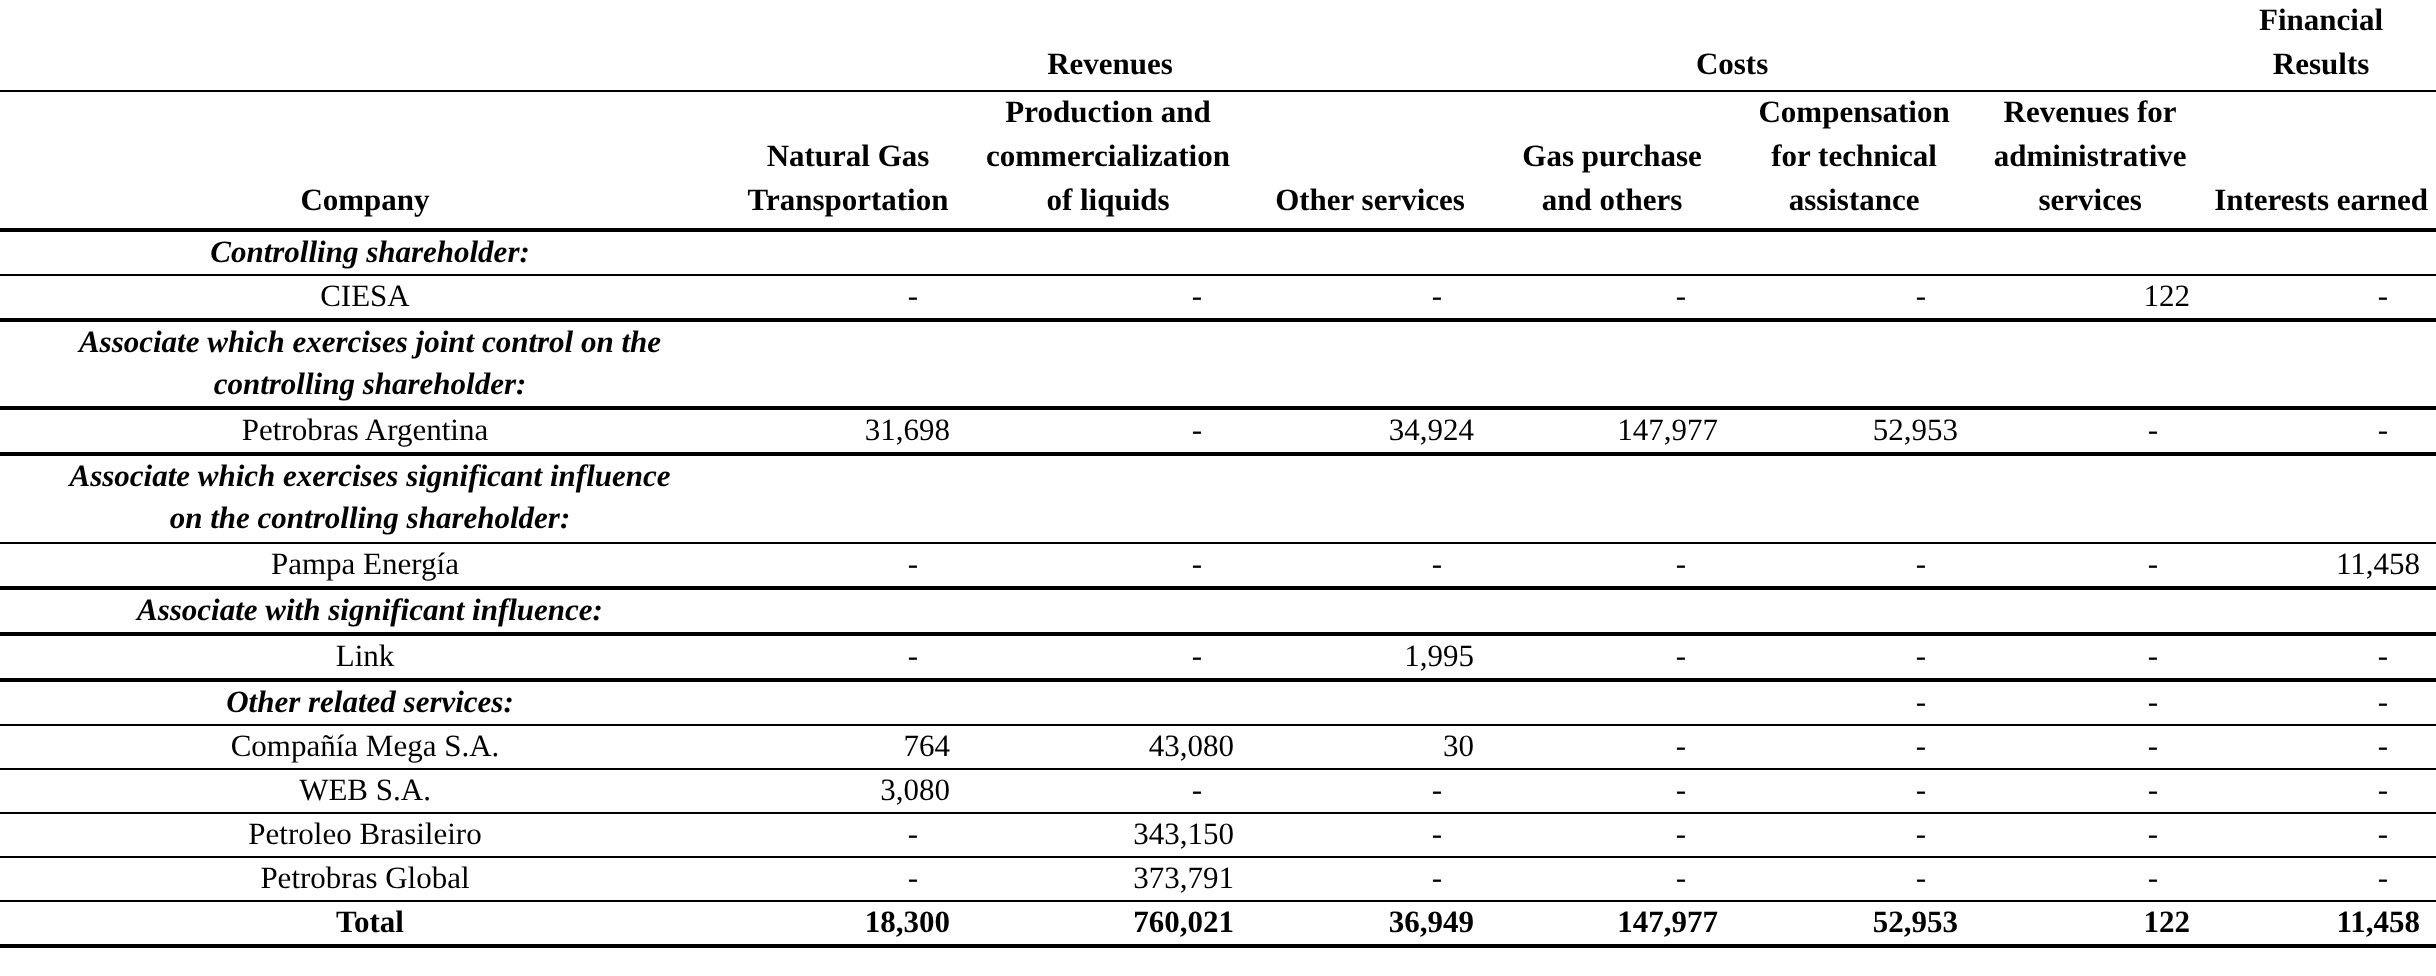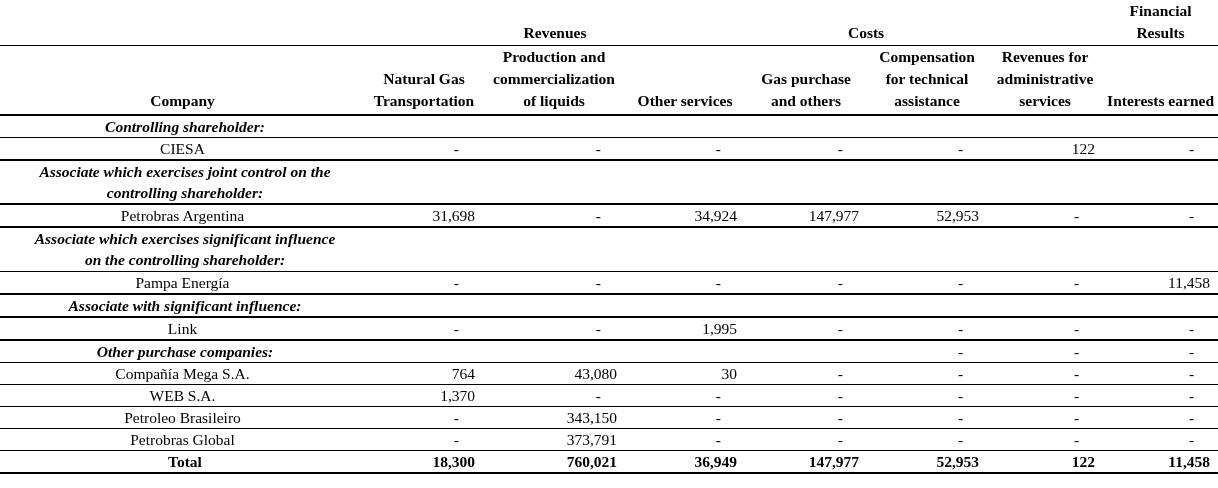--- a/index.html
+++ b/index.html
@@ -159,42 +159,42 @@
           <td class="label">Link</td>
           <td class="val dash">-</td>
           <td class="val dash">-</td>
           <td class="val">1,995</td>
           <td class="val dash">-</td>
           <td class="val dash">-</td>
           <td class="val dash">-</td>
           <td class="val dash">-</td>
         </tr>
         <tr class="section b-thin">
-          <td class="label">Other purchase companies:</td>
+          <td class="label">Other related services:</td>
           <td class="val"></td>
           <td class="val"></td>
           <td class="val"></td>
           <td class="val"></td>
           <td class="val dash">-</td>
           <td class="val dash">-</td>
           <td class="val dash">-</td>
         </tr>
         <tr class="data b-thin">
           <td class="label">Compañía Mega S.A.</td>
           <td class="val">764</td>
           <td class="val">43,080</td>
           <td class="val">30</td>
           <td class="val dash">-</td>
           <td class="val dash">-</td>
           <td class="val dash">-</td>
           <td class="val dash">-</td>
         </tr>
         <tr class="data b-thin">
           <td class="label">WEB S.A.</td>
-          <td class="val">1,370</td>
+          <td class="val">3,080</td>
           <td class="val dash">-</td>
           <td class="val dash">-</td>
           <td class="val dash">-</td>
           <td class="val dash">-</td>
           <td class="val dash">-</td>
           <td class="val dash">-</td>
         </tr>
         <tr class="data b-thin">
           <td class="label">Petroleo Brasileiro</td>
           <td class="val dash">-</td>

